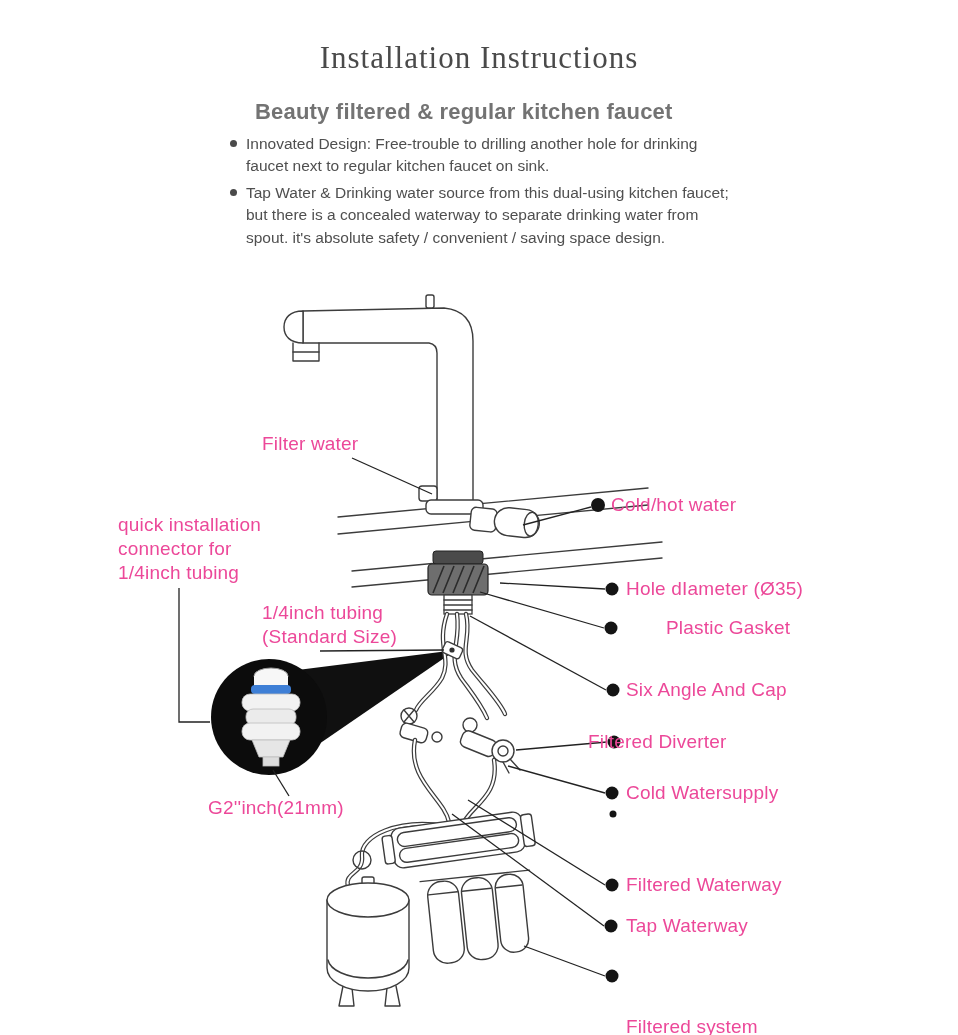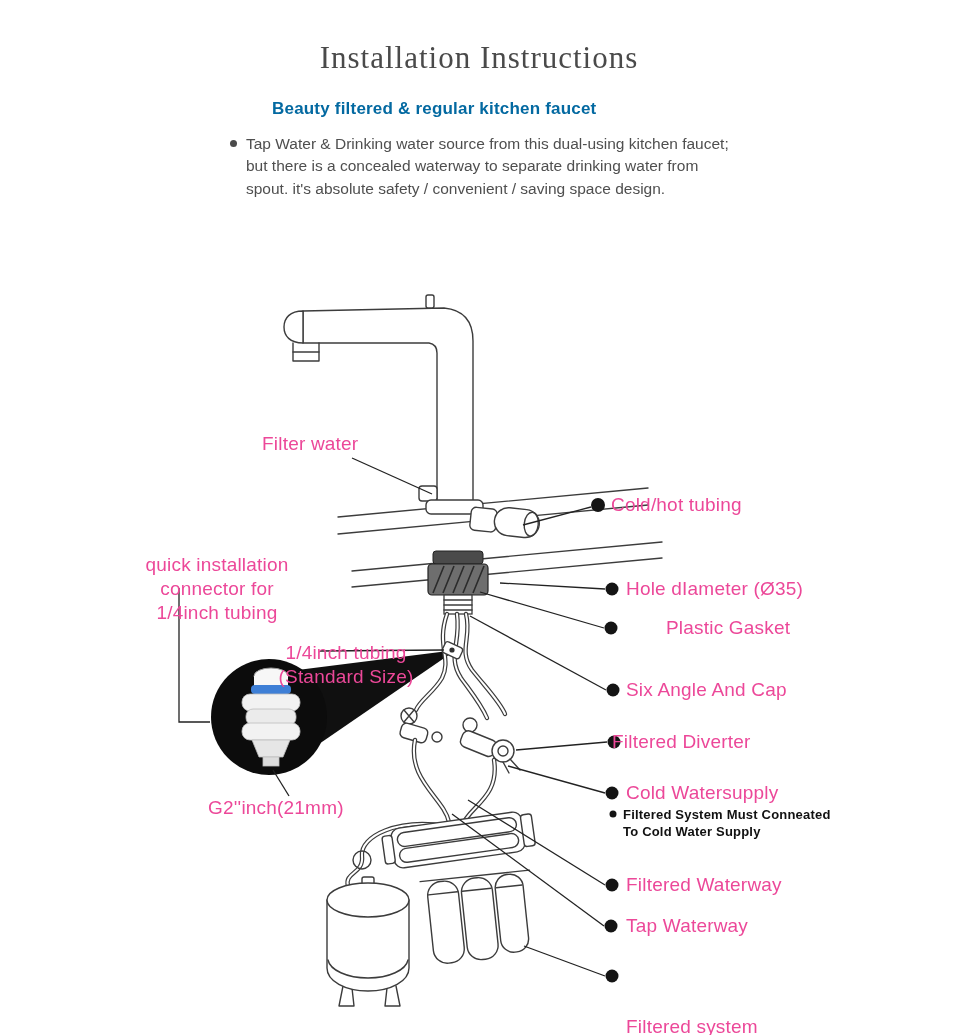--- a/index.html
+++ b/index.html
@@ -6,51 +6,55 @@
   html, body { background: #ffffff; }
   body { font-family: "Liberation Sans", sans-serif; }
   .page { position: relative; width: 958px; height: 1035px; background: #fff; overflow: hidden; border-radius: 14px; }
 
   .title {
     position: absolute; top: 40px; left: 0; width: 100%;
     text-align: center; font-family: "Liberation Serif", serif;
     font-size: 31px; color: #4a4a4a; letter-spacing: 1px;
   }
   .subtitle {
-    position: absolute; top: 99px; left: 272px;
-    font-size: 17px; font-weight: bold; color: #0369a1; letter-spacing: .2px;
+    position: absolute; top: 99px; left: 255px;
+    font-size: 22px; font-weight: bold; color: #737373; letter-spacing: .2px;
   }
   .bullets { position: absolute; top: 133px; left: 230px; width: 505px; }
   .bullet { display: flex; margin-bottom: 4px; color: #4f4f4f; font-size: 15.5px; line-height: 1.45; }
   .bullet .dot { flex: 0 0 auto; width: 7px; height: 7px; border-radius: 50%; background: #4a4a4a; margin: 7px 9px 0 0; }
 
   svg.canvas { position: absolute; left: 0; top: 0; pointer-events: none; }
 
   .lbl { position: absolute; color: #ec4899; font-size: 19px; white-space: nowrap; letter-spacing: .2px; }
-  .lbl.center { text-align: center; white-space: normal; line-height: 1.25; margin-top: 40px; }
+  .lbl.center { white-space: normal; line-height: 1.25; }
   .note { position: absolute; font-size: 13px; font-weight: bold; color: #111; line-height: 1.3; letter-spacing: .2px; }
 
   
   .art      { fill: none; stroke: #3c3c3c; stroke-width: 1.4; stroke-linecap: round; stroke-linejoin: round; }
   .artfill  { fill: #ffffff; stroke: #3c3c3c; stroke-width: 1.4; stroke-linejoin: round; }
   .hatch    { stroke: #2b2b2b; stroke-width: 1.6; fill: none; }
   .tubeO    { fill: none; stroke: #3c3c3c; stroke-width: 4.4; stroke-linecap: round; }
   .tubeI    { fill: none; stroke: #ffffff; stroke-width: 2; stroke-linecap: round; }
   .leader   { fill: none; stroke: #222222; stroke-width: 1.3; }
   .dotmark  { fill: #141414; }
 </style>
 </head>
 <body>
 
 <div class="page">
 
   <div class="title">Installation Instructions</div>
   <div class="subtitle">Beauty filtered &amp; regular kitchen faucet</div>
 
   <div class="bullets">
+    <div class="bullet">
+      <span class="dot"></span>
+      <span>Innovated Design: Free-trouble to drilling another hole for drinking faucet next to regular kitchen faucet on sink.</span>
+    </div>
     <div class="bullet">
       <span class="dot"></span>
       <span>Tap Water &amp; Drinking water source from this dual-using kitchen faucet; but there is a concealed waterway to separate drinking water from spout. it's absolute safety / convenient / saving space design.</span>
     </div>
   </div>
 
   <svg class="canvas" width="958" height="1035" viewBox="0 0 958 1035">
 
     <g>
       <line class="art" x1="338" y1="517" x2="648" y2="488"></line>
@@ -176,43 +180,39 @@
       <circle class="dotmark" cx="612" cy="885" r="6.5"></circle>
         <path class="leader" d="M605 885 L468 800"></path>
       <circle class="dotmark" cx="611" cy="926" r="6.5"></circle>
         <path class="leader" d="M604 926 L452 814"></path>
       <circle class="dotmark" cx="612" cy="976" r="6.5"></circle>
         <path class="leader" d="M605 976 L524 946"></path>
     </g>
   </svg>
 
   <div class="lbl" style="left:262px; top:433px;">Filter water</div>
-  <div class="lbl" style="left:611px; top:494px;">Cold/hot tubing</div>
+  <div class="lbl" style="left:611px; top:494px;">Cold/hot water</div>
 
   <div class="lbl center" style="left:118px; top:513px; width:198px;">
     <div>quick installation</div>
     <div>connector for</div>
     <div>1/4inch tubing</div>
   </div>
 
   <div class="lbl center" style="left:262px; top:601px; width:168px;">
     <div>1/4inch tubing</div>
     <div>(Standard Size)</div>
   </div>
 
   <div class="lbl" style="left:626px; top:578px;">Hole dIameter (Ø35)</div>
   <div class="lbl" style="left:626px; top:617px;margin-left:40px;">Plastic Gasket</div>
   <div class="lbl" style="left:626px; top:679px;">Six Angle And Cap</div>
-  <div class="lbl" style="left:612px; top:731px;">Filtered Diverter</div>
+  <div class="lbl" style="left:588px; top:731px;">Filtered Diverter</div>
   <div class="lbl" style="left:626px; top:782px;">Cold Watersupply</div>
 
-  <div class="note" style="left:623px; top:807px;">
-    <div>Filtered System Must Conneated</div>
-    <div>To Cold Water Supply</div>
-  </div>
 
   <div class="lbl" style="left:626px; top:874px;">Filtered Waterway</div>
   <div class="lbl" style="left:626px; top:915px;">Tap Waterway</div>
   <div class="lbl" style="left:626px; top:984px;margin-top:32px;">Filtered system</div>
 
   <div class="lbl" style="left:208px; top:797px;">G2''inch(21mm)</div>
 
 </div>
 
 </body></html>

